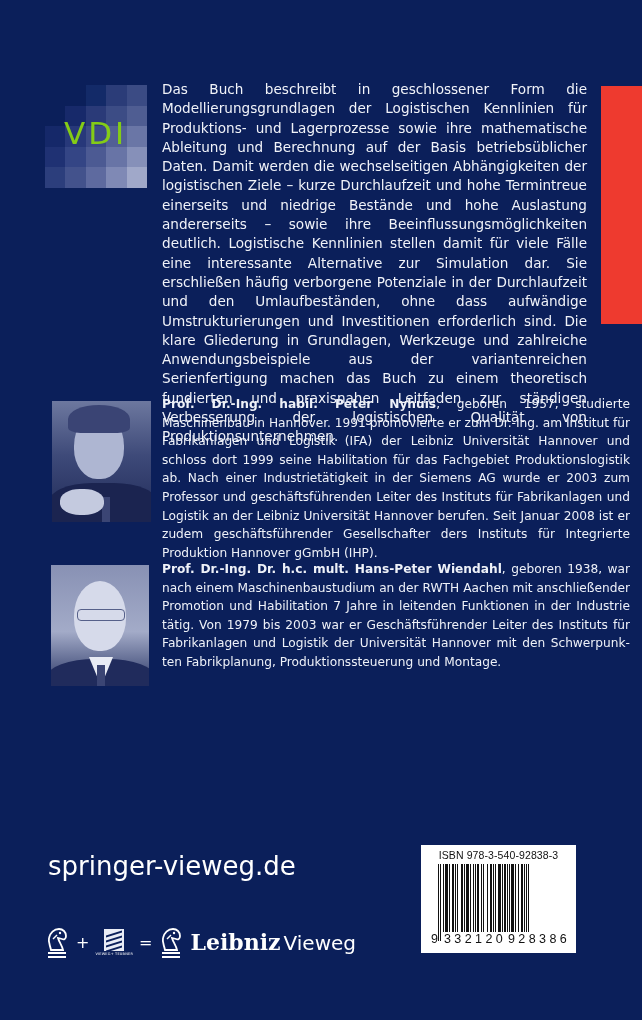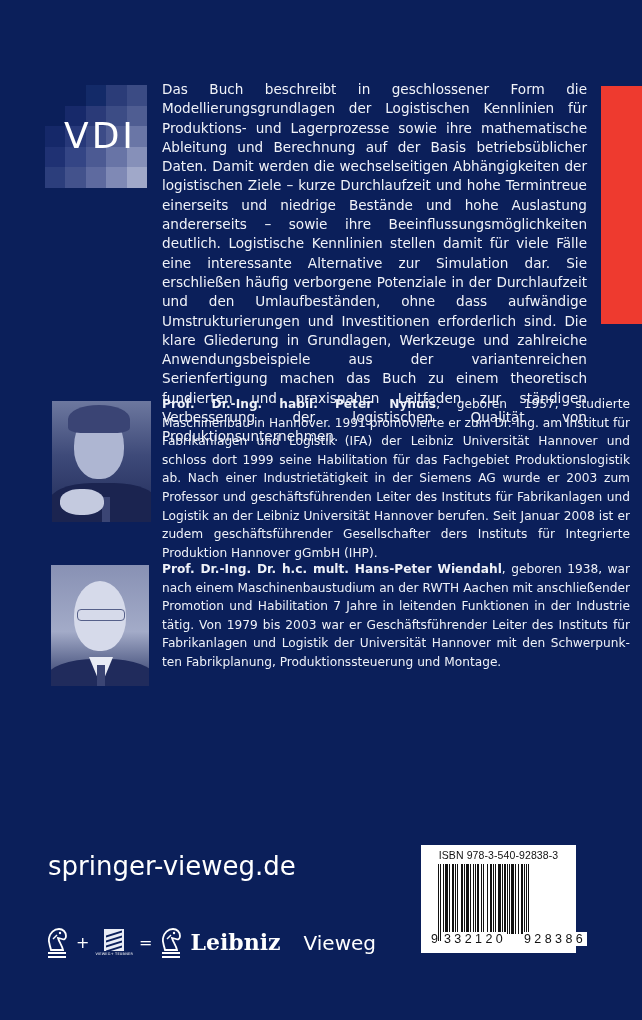--- a/index.html
+++ b/index.html
@@ -10,22 +10,22 @@
     color:#f2f4fa;
     position:relative;
   }
   .cover { position:absolute; inset:0; background:#0b1f5a; }
 
   
   .vdi { position:absolute; left:45px; top:85px; width:102px; height:103px; }
   .vdi-grid { position:absolute; inset:0; display:grid;
     grid-template-columns:repeat(5, 1fr); grid-template-rows:repeat(5, 1fr); }
   .vdi-cell { width:100%; height:100%; }
-  .vdi-text { position:absolute; left:19px; top:33px; font-size:36px;
-    letter-spacing:3px; color:#ffffff; font-family:"DejaVu Sans", sans-serif; line-height:1; }
+  .vdi-text { position:absolute; left:19px; top:33px; font-size:31px;
+    letter-spacing:3px; color:#84cc16; font-family:"DejaVu Sans", sans-serif; line-height:1; }
 
   
   .red-bar { position:absolute; left:601px; top:86px; width:41px; height:238px; background:#ee3a2f; }
 
   
   .blurb { position:absolute; left:162px; top:80px; width:425px;
     font-size:13.6px; line-height:19.3px; text-align:justify; color:#f1f3f9;
     hyphens:manual; }
 
   
@@ -64,33 +64,33 @@
 
   .logos { position:absolute; left:44px; top:920px; height:44px; display:flex; align-items:center; }
   .knight { width:26px; height:34px; }
   .op { font-size:16px; color:#fff; margin:0 6px; }
   .vt-box { display:flex; flex-direction:column; align-items:center; }
   .vt-square { width:20px; height:22px; background:#e9ecf6; position:relative; }
   .vt-square span { position:absolute; left:2px; right:2px; height:2px; background:#0b1f5a; transform:skewY(-18deg); }
   .vt-label { font-size:3.5px; color:#fff; line-height:4px; text-align:center; margin-top:1px; letter-spacing:0.2px; }
   .brand { display:flex; align-items:baseline; margin-left:6px; }
   .brand-springer { font-family:"DejaVu Serif","Liberation Serif",serif; font-weight:bold; font-size:22px; color:#fff; }
-  .brand-vieweg { font-family:"DejaVu Sans",sans-serif; font-size:20px; color:#fff; margin-left:23px; }
+  .brand-vieweg { font-family:"DejaVu Sans",sans-serif; font-size:20px; color:#fff; margin-left:3px; }
 
   .barcode-box { position:absolute; left:421px; top:845px; width:155px; height:108px; background:#ffffff; }
   .isbn-text { position:absolute; left:0; right:0; top:4px; text-align:center;
     font-family:"Liberation Sans", sans-serif; font-size:10.5px; color:#111; letter-spacing:0.1px; }
   .bars { position:absolute; left:17px; top:19px; width:130px; height:77px; display:flex; align-items:flex-start; }
   .bar { height:70px; background:#111; }
   .bar.guard { height:77px; }
   .digits { position:absolute; top:87px; font-family:"Liberation Sans", sans-serif; font-size:12.5px; color:#111;
     background:#fff; padding:0 1px; letter-spacing:3.4px; }
   .digit-lead { left:9px; letter-spacing:0; background:transparent; }
   .digit-left { left:22px; }
-  .digit-right { left:102px;text-align:right; }
+  .digit-right { left:86px;text-align:right; }
 </style>
 </head>
 <body>
 
 <div class="cover">
 
   <div class="vdi">
     <div class="vdi-grid" id="vdi-grid">
         <div class="vdi-cell" style="background: rgb(11, 31, 90);"></div>
         <div class="vdi-cell" style="background: rgb(11, 31, 90);"></div>

